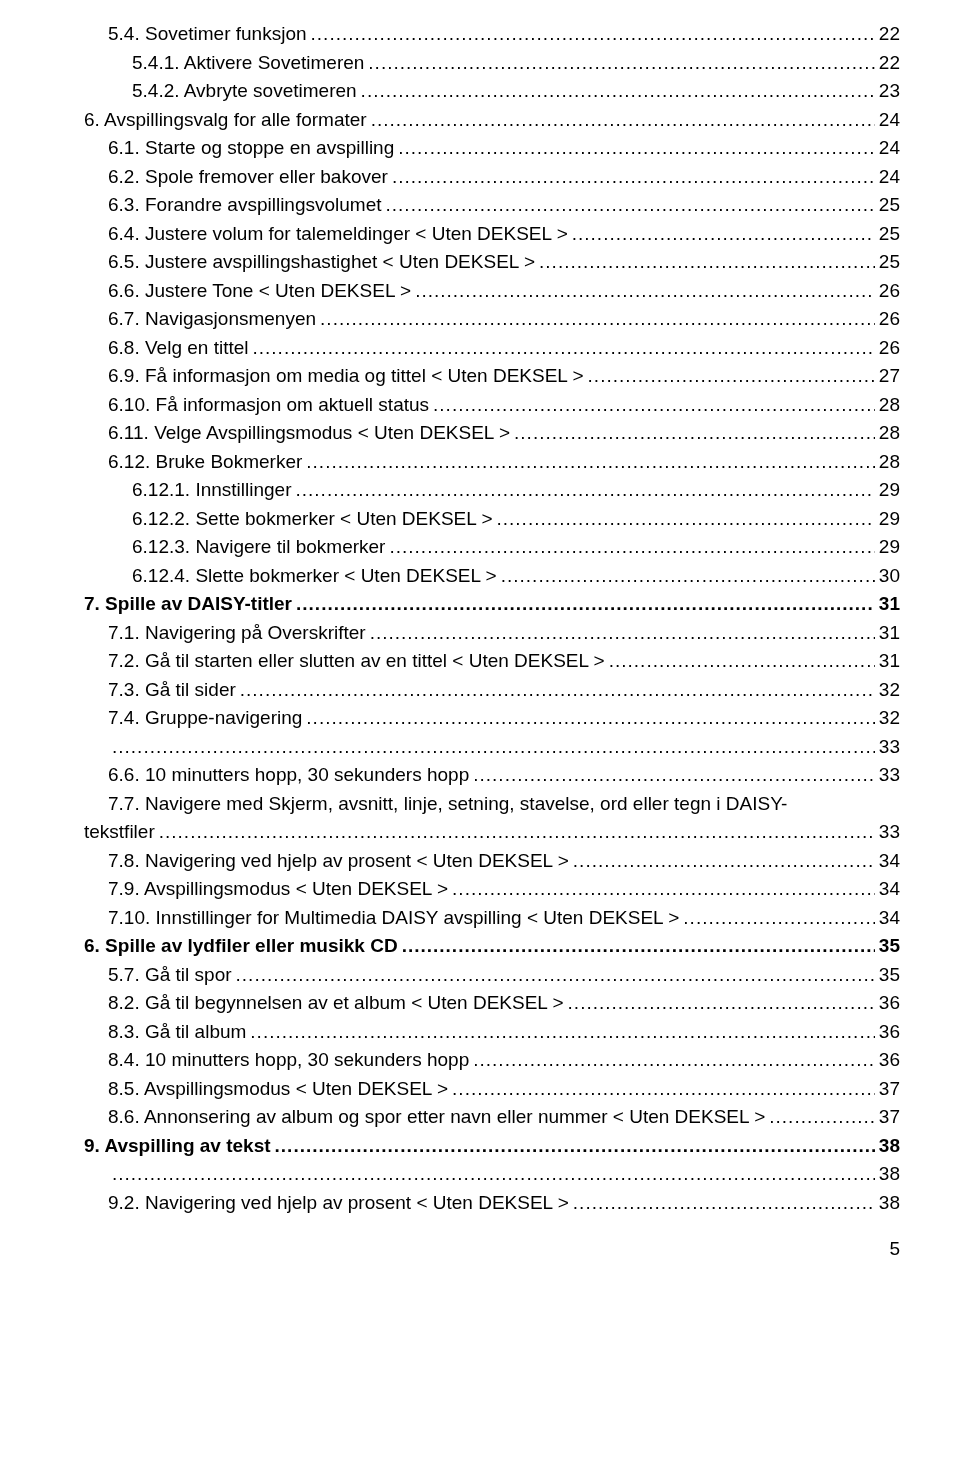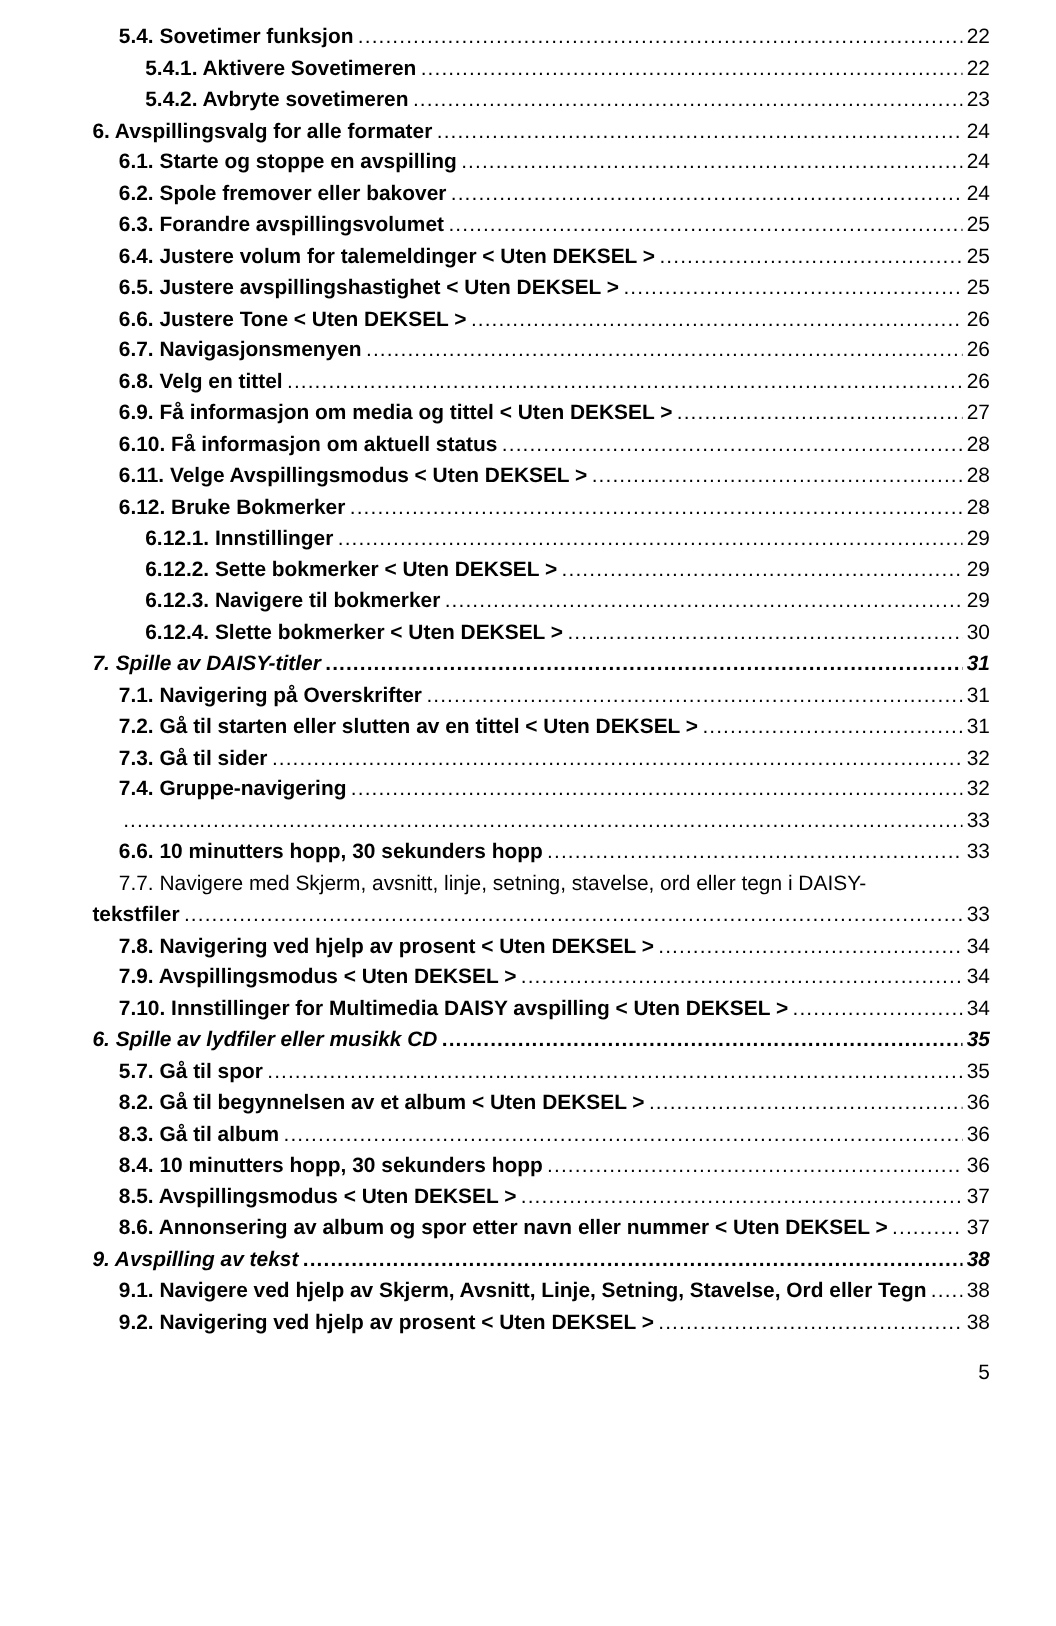--- a/index.html
+++ b/index.html
@@ -15,39 +15,38 @@
   }
   .toc { }
   .toc-row {
     display: flex;
     align-items: baseline;
     white-space: nowrap;
     margin: 0;
   }
   .toc-row .label {
     flex: 0 0 auto;
-    font-weight: bold;
   }
   .toc-row .dots {
     flex: 1 1 auto;
     overflow: hidden;
     margin: 0 4px;
   }
   .toc-row .dots::after {
     content: "............................................................................................................................................................................................................................................................................................";
     letter-spacing: 1px;
     color: #000;
   }
   .toc-row .page {
     flex: 0 0 auto;
   }
   .indent-1 { padding-left: 24px; }
   .indent-2 { padding-left: 48px; }
   .indent-3 { padding-left: 72px; align-items: flex-end; }
-  .bold .label, .bold .page { font-weight: bold; font-style: italic; }
+  .bold .label, .bold .page { font-weight: bold; }
   .bold .dots::after { font-weight: bold; }
   .wrap-row {
     margin:0;
   }
   .pagenum {
     text-align: right;
     margin-top: 18px;
     font-size: 19px;
   }
 </style>
@@ -244,21 +243,20 @@
       <span class="label">8.6. Annonsering av album og spor etter navn eller nummer &lt; Uten DEKSEL &gt;</span>
       <span class="dots"></span>
       <span class="page">37</span>
     </div>
     <div class="toc-row indent-1 bold">
       <span class="label">9. Avspilling av tekst</span>
       <span class="dots"></span>
       <span class="page">38</span>
     </div>
     <div class="toc-row indent-2">
-      <span class="label">9.1. Navigere ved hjelp av Skjerm, Avsnitt, Linje, Setning, Stavelse, Ord eller Tegn</span>
       <span class="dots"></span>
       <span class="page">38</span>
     </div>
     <div class="toc-row indent-2">
       <span class="label">9.2. Navigering ved hjelp av prosent &lt; Uten DEKSEL &gt;</span>
       <span class="dots"></span>
       <span class="page">38</span>
     </div>
   </div>
 

